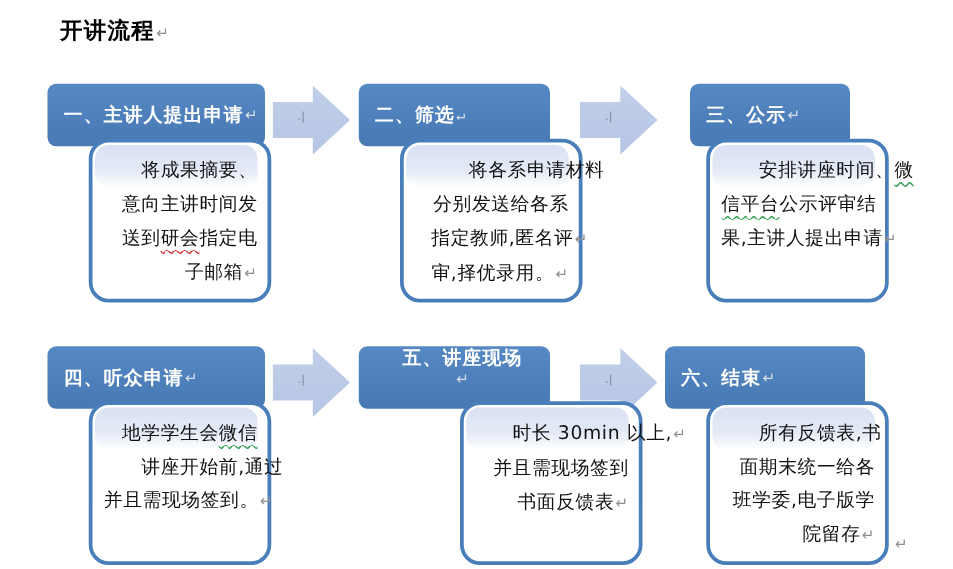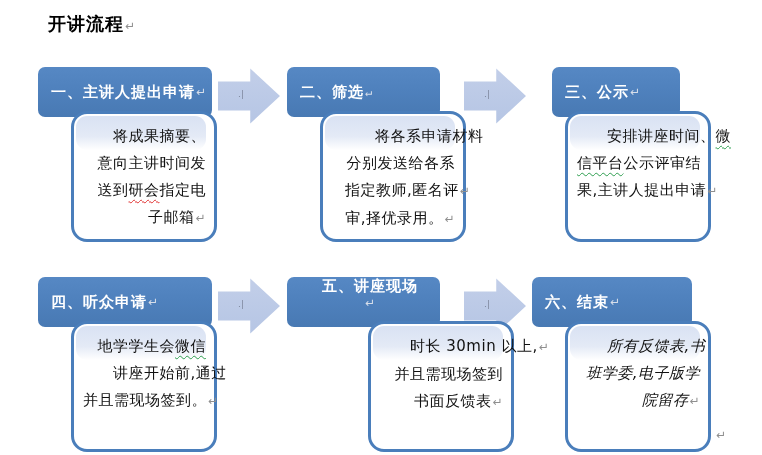--- a/index.html
+++ b/index.html
@@ -142,23 +142,24 @@
   </div>
 
   <div class="arrow" style="left:464px;top:276px;">
     <span class="arrow-dot">.|</span>
   </div>
 
   <div class="step-header" style="left:532px;top:277px;width:160px;">
     <span>六、结束</span>
       <span class="pmark">↵</span>
   </div>
-  <div class="step-body" style="left:565px;top:321px;font-style:italic;">
+  <div class="step-body" style="left:565px;top:321px;">
     <div class="band"></div>
     <div class="lines">
         <div class="bline indent"><span>所有反馈表,书</span></div>
+        <div class="bline"><span>面期末统一给各</span></div>
         <div class="bline"><span>班学委,电子版学</span></div>
         <div class="bline"><span>院留存</span><span class="pmark">↵</span></div>
       </div>
   </div>
 
   <span class="stray-mark">↵</span>
 </div>
 
 </body></html>

